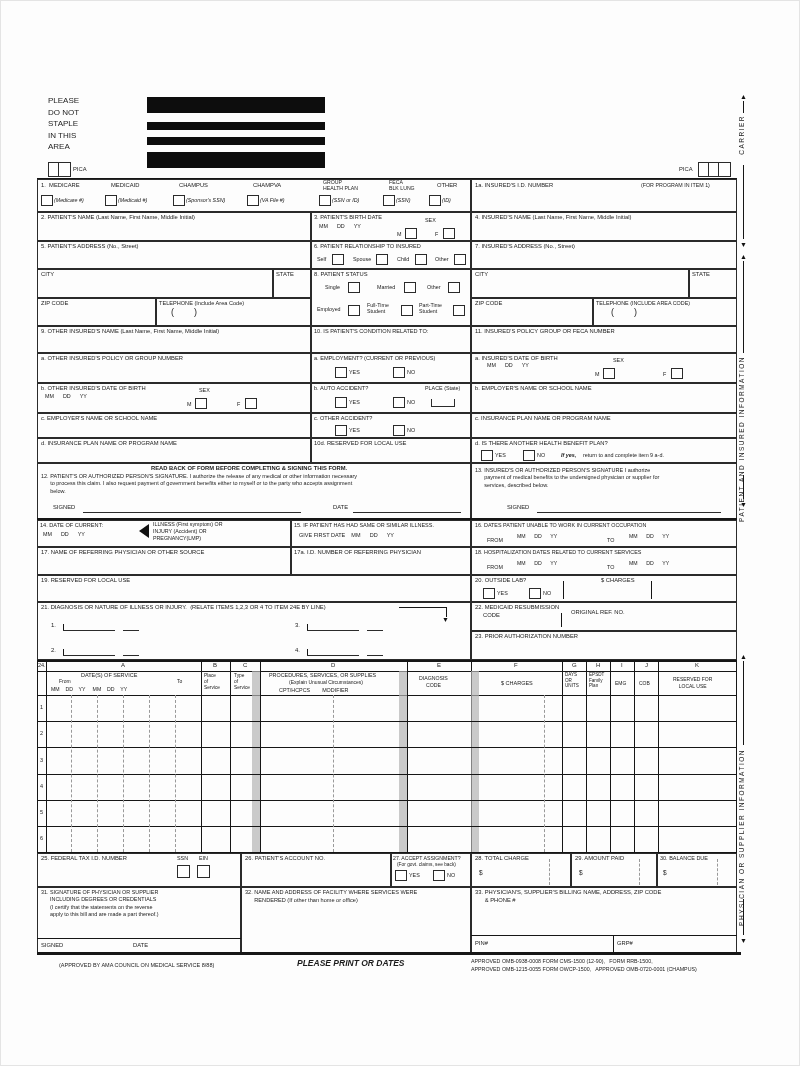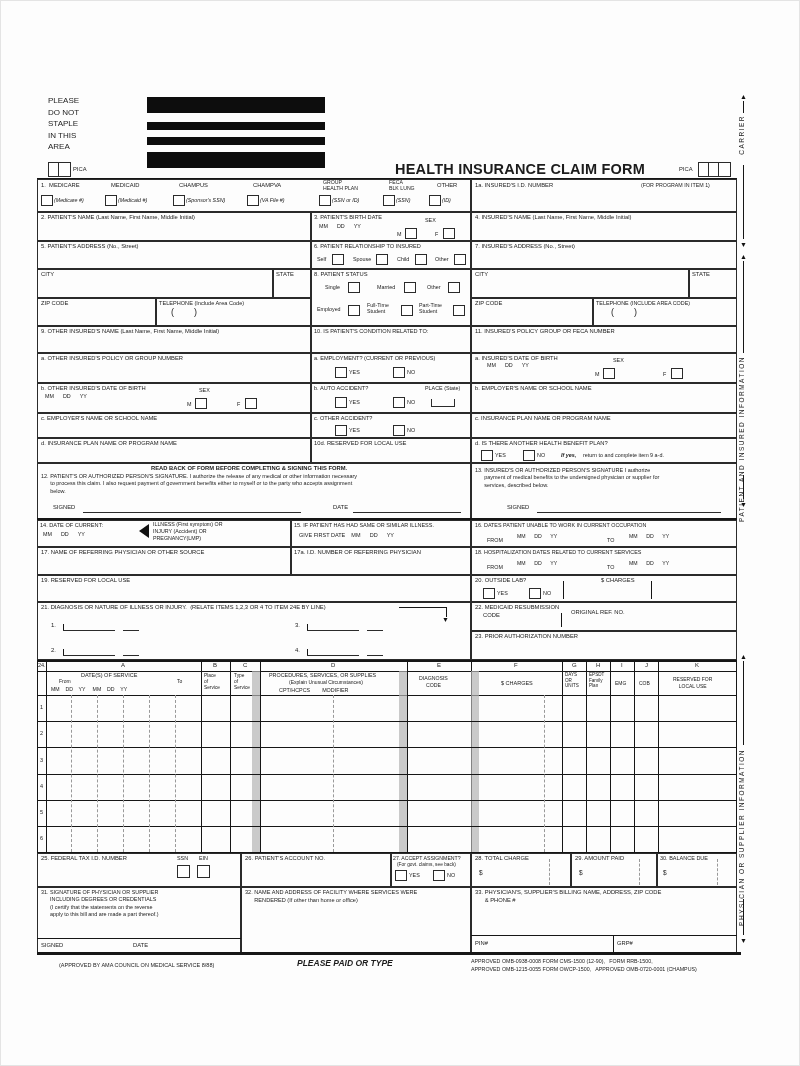--- a/index.html
+++ b/index.html
@@ -32,21 +32,20 @@
 AREA</div>
   <div class="bar" style="top:96px;height:16px;"></div>
   <div class="bar" style="top:121px;height:8px;"></div>
   <div class="bar" style="top:136px;height:8px;"></div>
   <div class="bar" style="top:151px;height:16px;"></div>
 
   <span class="cb" style="left:47px;top:161px;width:11px;height:13px;"></span>
   <span class="cb" style="left:57px;top:161px;width:11px;height:13px;"></span>
   <div class="t" style="left:72px;top:165px;font-size:5.8px;">PICA</div>
 
-  <div class="t b" style="left:394px;top:159px;font-size:14.5px;letter-spacing:.2px;">HEALTH INSURANCE CLAIM FORM</div>
 
   <div class="t" style="left:678px;top:165px;font-size:5.8px;">PICA</div>
   <span class="cb" style="left:697px;top:161px;width:11px;height:13px;"></span>
   <span class="cb" style="left:707px;top:161px;width:11px;height:13px;"></span>
   <span class="cb" style="left:717px;top:161px;width:11px;height:13px;"></span>
 
   <div class="hl" style="left:36px;top:177px;width:700px;height:2px;"></div>
 
   <div class="c" style="left:36px;top:178px;width:434px;height:33px;"></div>
   <div class="c" style="left:470px;top:178px;width:266px;height:33px;"></div>
@@ -428,21 +427,21 @@
   <div class="t" style="left:474px;top:888px;font-size:5.8px;line-height:1.35;">33. PHYSICIAN'S, SUPPLIER'S BILLING NAME, ADDRESS, ZIP CODE
       &amp; PHONE #</div>
   <div class="hl" style="left:470px;top:934px;width:266px;"></div>
   <div class="t" style="left:474px;top:939px;font-size:5.8px;">PIN#</div>
   <div class="vl" style="left:612px;top:934px;height:19px;"></div>
   <div class="t" style="left:616px;top:939px;font-size:5.8px;">GRP#</div>
 
   <div class="hl" style="left:36px;top:951px;width:704px;height:3px;"></div>
 
   <div class="t" style="left:58px;top:961px;font-size:5.5px;">(APPROVED BY AMA COUNCIL ON MEDICAL SERVICE 8/88)</div>
-  <div class="t b i" style="left:296px;top:957px;font-size:8.5px;">PLEASE PAID OR TYPE</div>
+  <div class="t b i" style="left:296px;top:957px;font-size:8.5px;">PLEASE PRINT OR DATES</div>
   <div class="t" style="left:470px;top:957px;font-size:5.3px;line-height:1.5;">APPROVED OMB-0938-0008 FORM CMS-1500 (12-90),   FORM RRB-1500,
 APPROVED OMB-1215-0055 FORM OWCP-1500,   APPROVED OMB-0720-0001 (CHAMPUS)</div>
 
   <div class="arrow" style="left:739px;top:92px;">▲</div>
   <div class="vl" style="left:742px;top:100px;height:12px;"></div>
   <div class="vt" style="left:737px;top:114px;">CARRIER</div>
   <div class="vl" style="left:742px;top:164px;height:74px;"></div>
   <div class="arrow" style="left:739px;top:240px;">▼</div>
 
   <div class="arrow" style="left:739px;top:252px;">▲</div>

